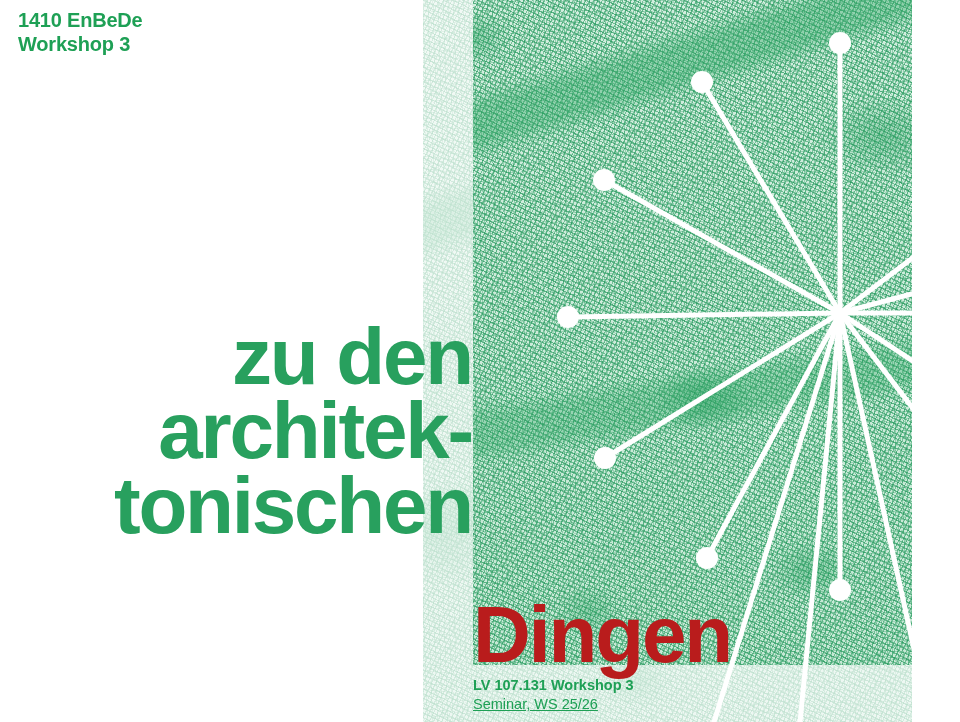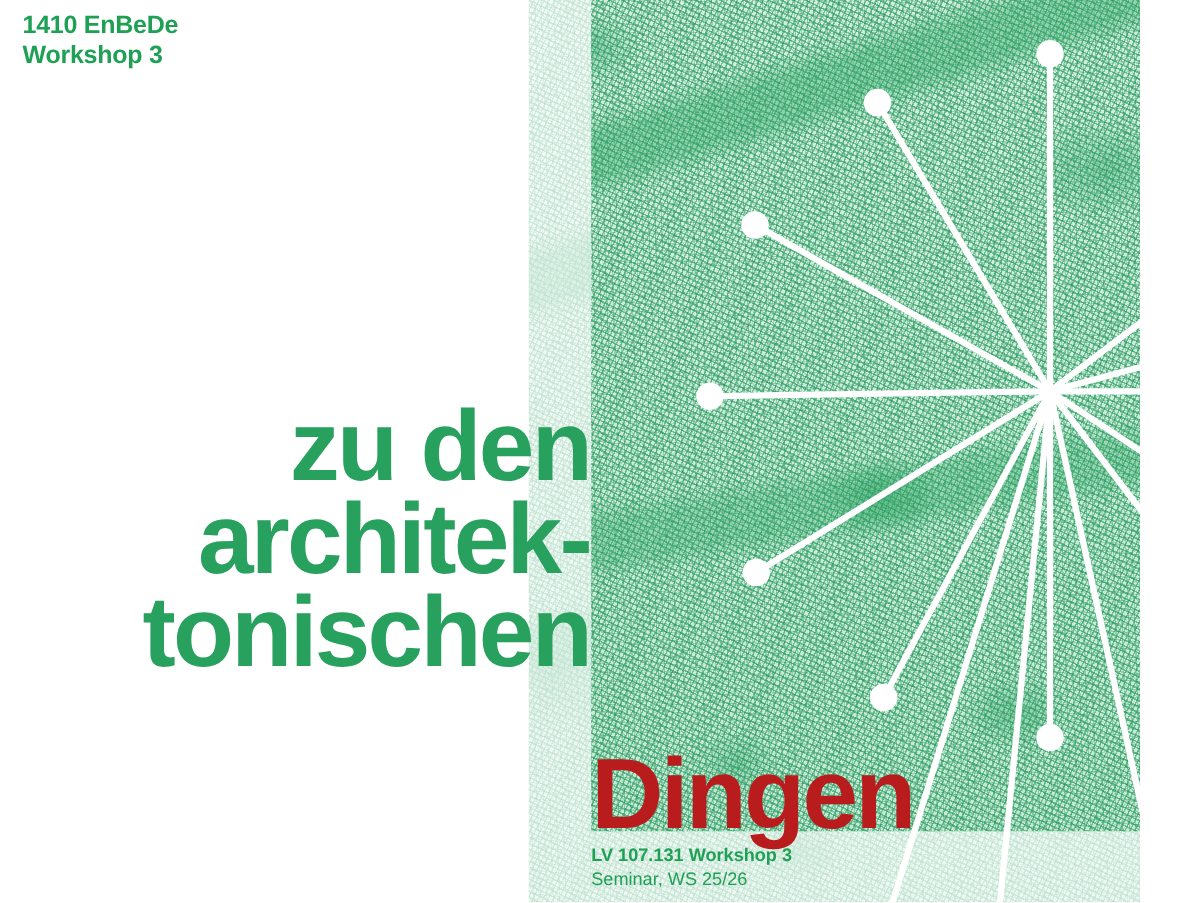--- a/index.html
+++ b/index.html
@@ -145,21 +145,21 @@
 
   .caption {
     position: absolute;
     left: 473px;
     bottom: 8px;
     color: #1ea055;
     font-size: 14.5px;
     line-height: 1.32;
   }
   .caption .c-bold { font-weight: bold; display: block; }
-  .caption .c-reg  { font-weight: normal; display: block; }
+  .caption .c-reg  { font-weight: normal; display: block; text-decoration: underline; }
 </style>
 </head>
 <body>
 
 <div id="poster">
 
   <div class="map-block">
 
     <div class="map-faded">
       <div class="texture"></div>

